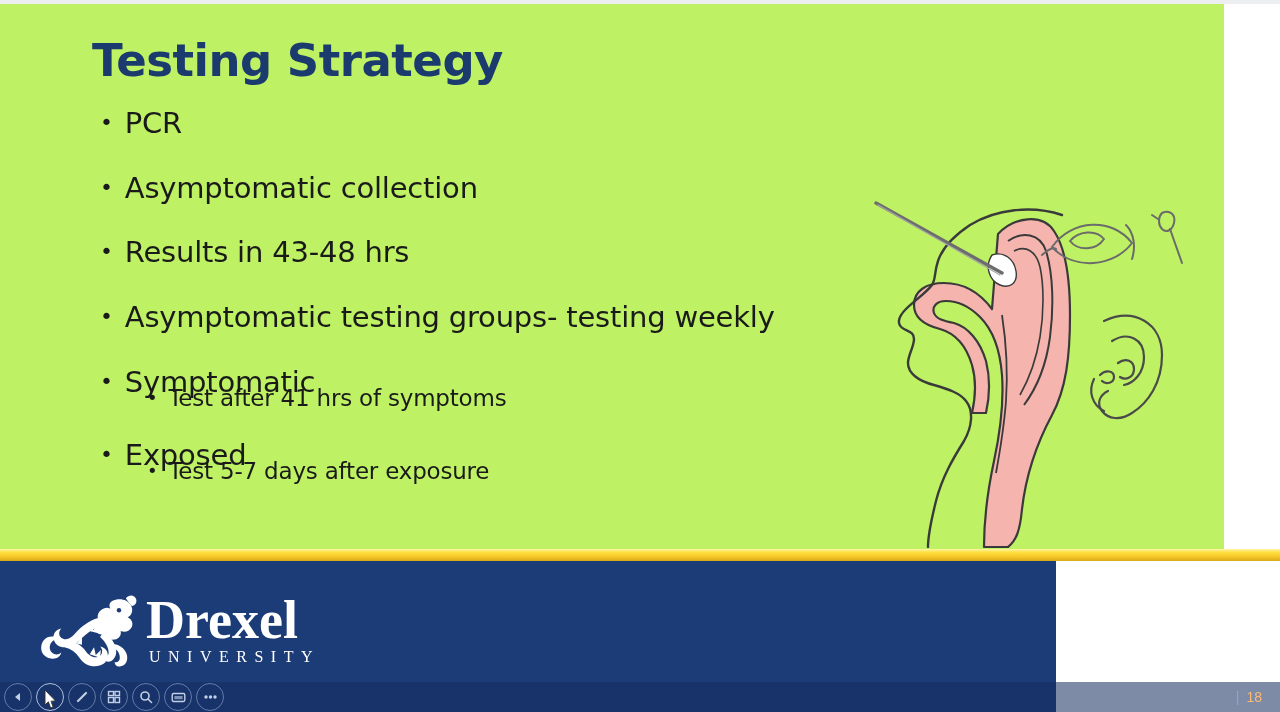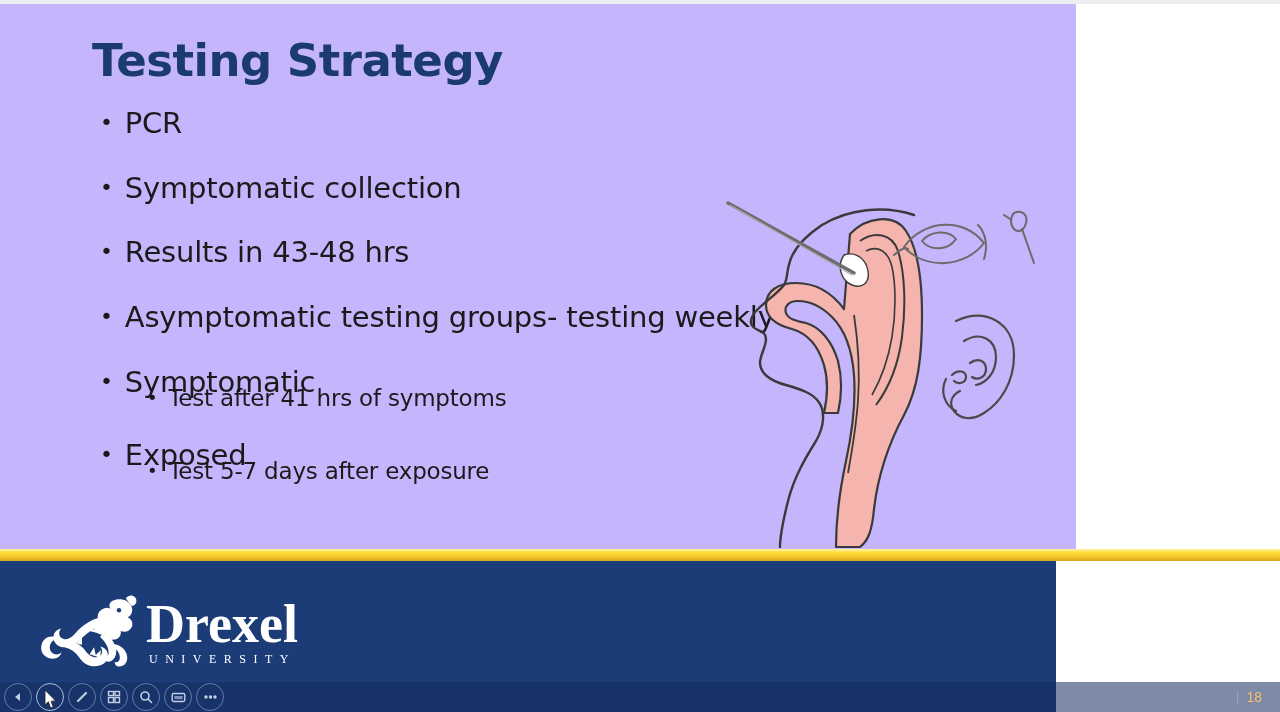--- a/index.html
+++ b/index.html
@@ -30,23 +30,23 @@
     width: 1280px;
     height: 4px;
     background: #eceef0;
   }
 
   
   .slide {
     position: absolute;
     top: 4px;
     left: 0;
-    width: 1076px;
+    width: 1224px;
     height: 545px;
-    background: #c4b5fd;
+    background: #bef264;
     overflow: hidden;
   }
 
   .slide-title {
     position: absolute;
     left: 92px;
     top: 30px;
     font-family: "DejaVu Sans", sans-serif;
     font-size: 45px;
     font-weight: bold;
@@ -148,21 +148,21 @@
   .brand-name {
     font-family: "Liberation Serif", serif;
     font-size: 54px;
     font-weight: bold;
     color: #ffffff;
     line-height: 0.96;
     letter-spacing: 0px;
   }
   .brand-sub {
     font-family: "Liberation Serif", serif;
-    font-size: 12px;
+    font-size: 16px;
     color: #ffffff;
     letter-spacing: 7.5px;
     line-height: 1.1;
     margin-top: 2px;
     margin-left: 3px;
   }
 
   
   .toolbar {
     position: absolute;
@@ -230,21 +230,21 @@
 
     <div class="slide-title">Testing Strategy</div>
 
     <div class="bullets">
         <div class="bullet-row lvl1">
           <span class="bullet-dot">•</span>
           <span class="bullet-text">PCR</span>
         </div>
         <div class="bullet-row lvl1">
           <span class="bullet-dot">•</span>
-          <span class="bullet-text">Symptomatic collection</span>
+          <span class="bullet-text">Asymptomatic collection</span>
         </div>
         <div class="bullet-row lvl1">
           <span class="bullet-dot">•</span>
           <span class="bullet-text">Results in 43-48 hrs</span>
         </div>
         <div class="bullet-row lvl1">
           <span class="bullet-dot">•</span>
           <span class="bullet-text">Asymptomatic testing groups- testing weekly</span>
         </div>
         <div class="bullet-row lvl1 tight">

